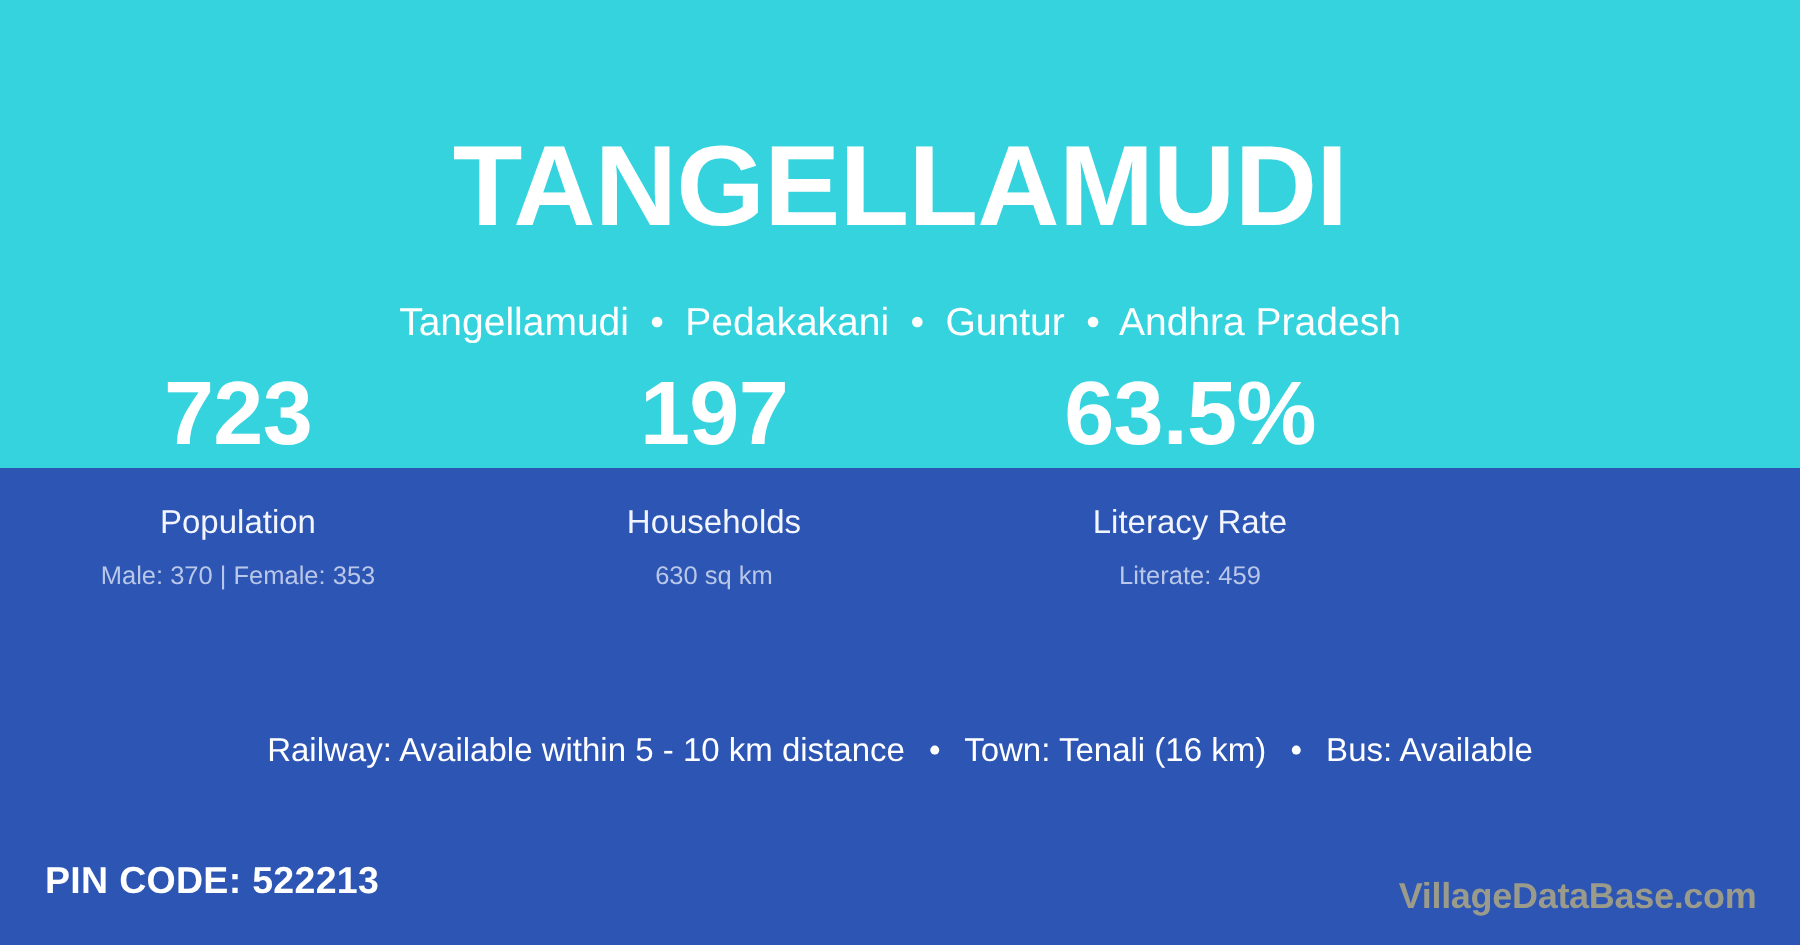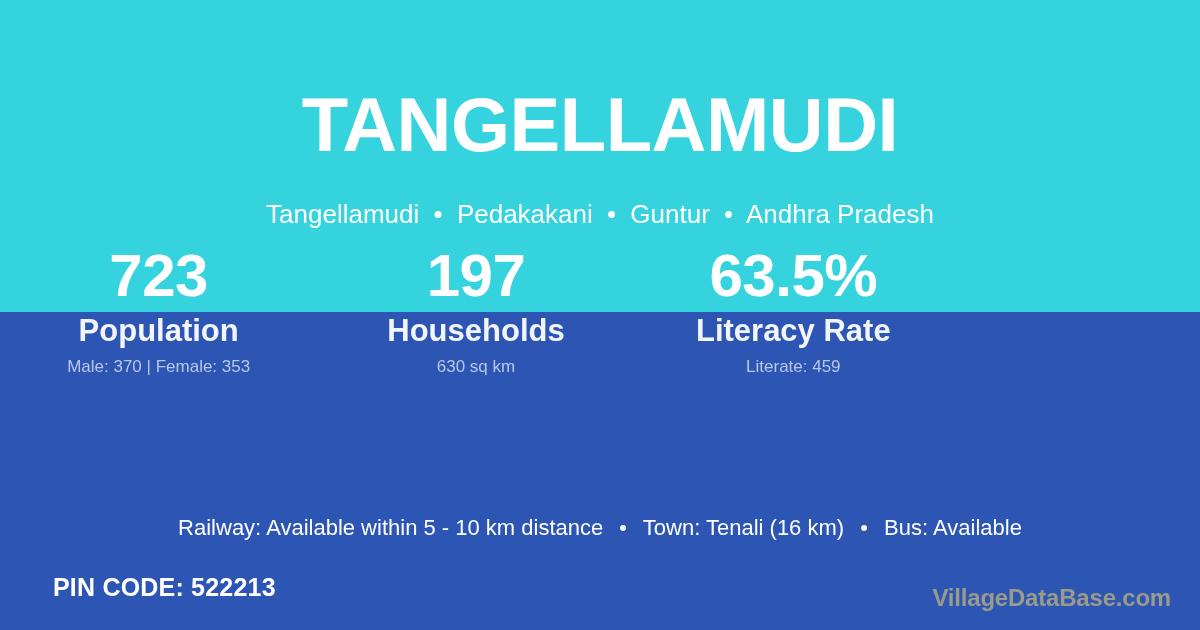--- a/index.html
+++ b/index.html
@@ -91,39 +91,39 @@
   }
   .stat-value {
     font-size: 60px;
     line-height: 66px;
     font-weight: 700;
     color: #ffffff;
     letter-spacing: -0.5px;
     height: 68px;
   }
   .stat-label {
-    margin-top: 5px;
-    font-size: 31px;
+    margin-top: 22px;
+    font-size: 22px;
     line-height: 30px;
-    font-weight: 700;
+    font-weight: 400;
     color: #f2f5fc;
   }
   .stat-sub {
     margin-top: 10px;
     font-size: 17px;
     line-height: 21px;
     font-weight: 400;
     color: #b9c7e8;
   }
 
   
   .transport-row {
     position: absolute;
     left: 0;
-    top: 513px;
+    top: 485px;
     width: 1200px;
     text-align: center;
     font-size: 22px;
     line-height: 30px;
     color: #ffffff;
     white-space: nowrap;
     z-index: 3;
   }
   .transport-sep {
     display: inline-block;
@@ -142,21 +142,20 @@
   }
   .pin-code {
     position: absolute;
     left: 30px;
     top: 14px;
     font-size: 25px;
     line-height: 30px;
     font-weight: 700;
     color: #ffffff;
     letter-spacing: 0.2px;
-    margin-left: 23px;
   }
   .brand {
     position: absolute;
     right: 29px;
     top: 27px;
     font-size: 24px;
     line-height: 26px;
     font-weight: 700;
     color: #9a9b8b;
     letter-spacing: -0.2px;

